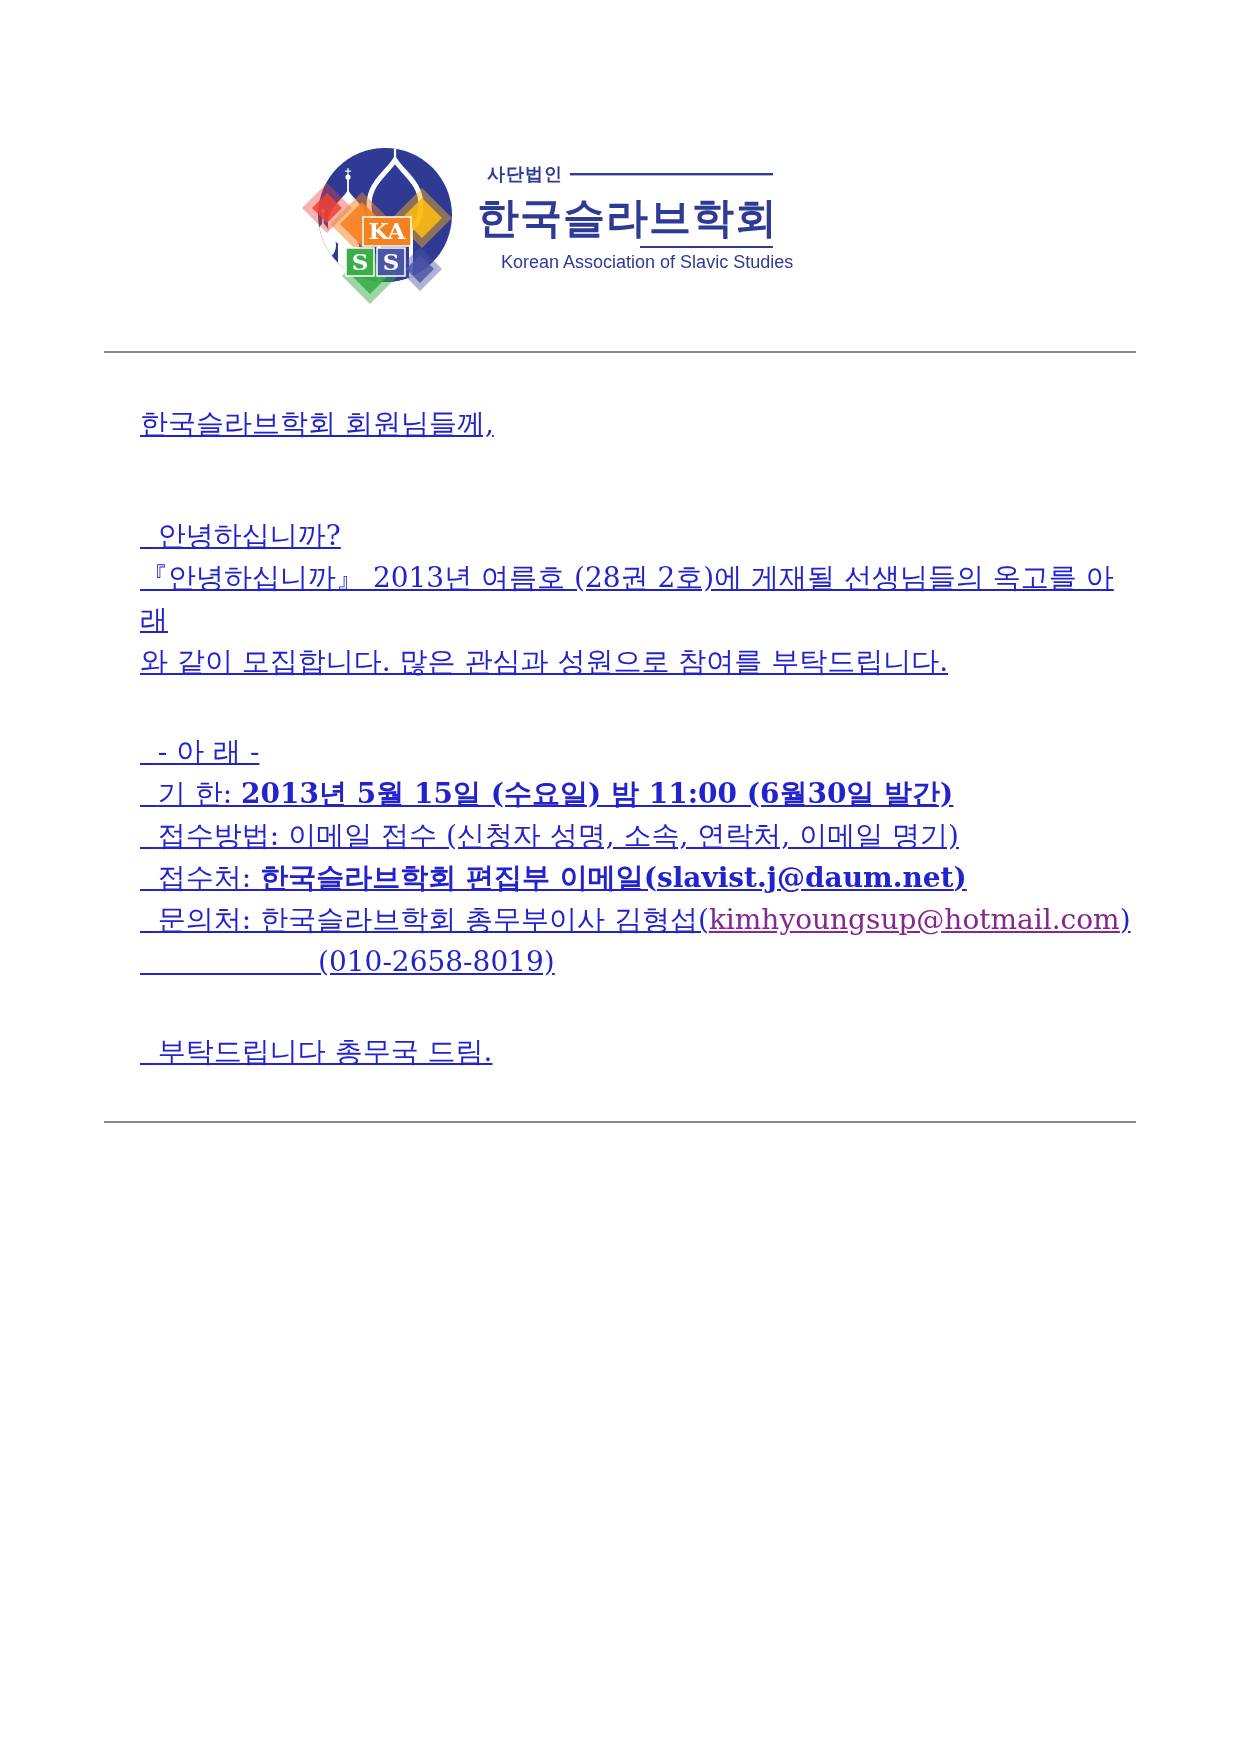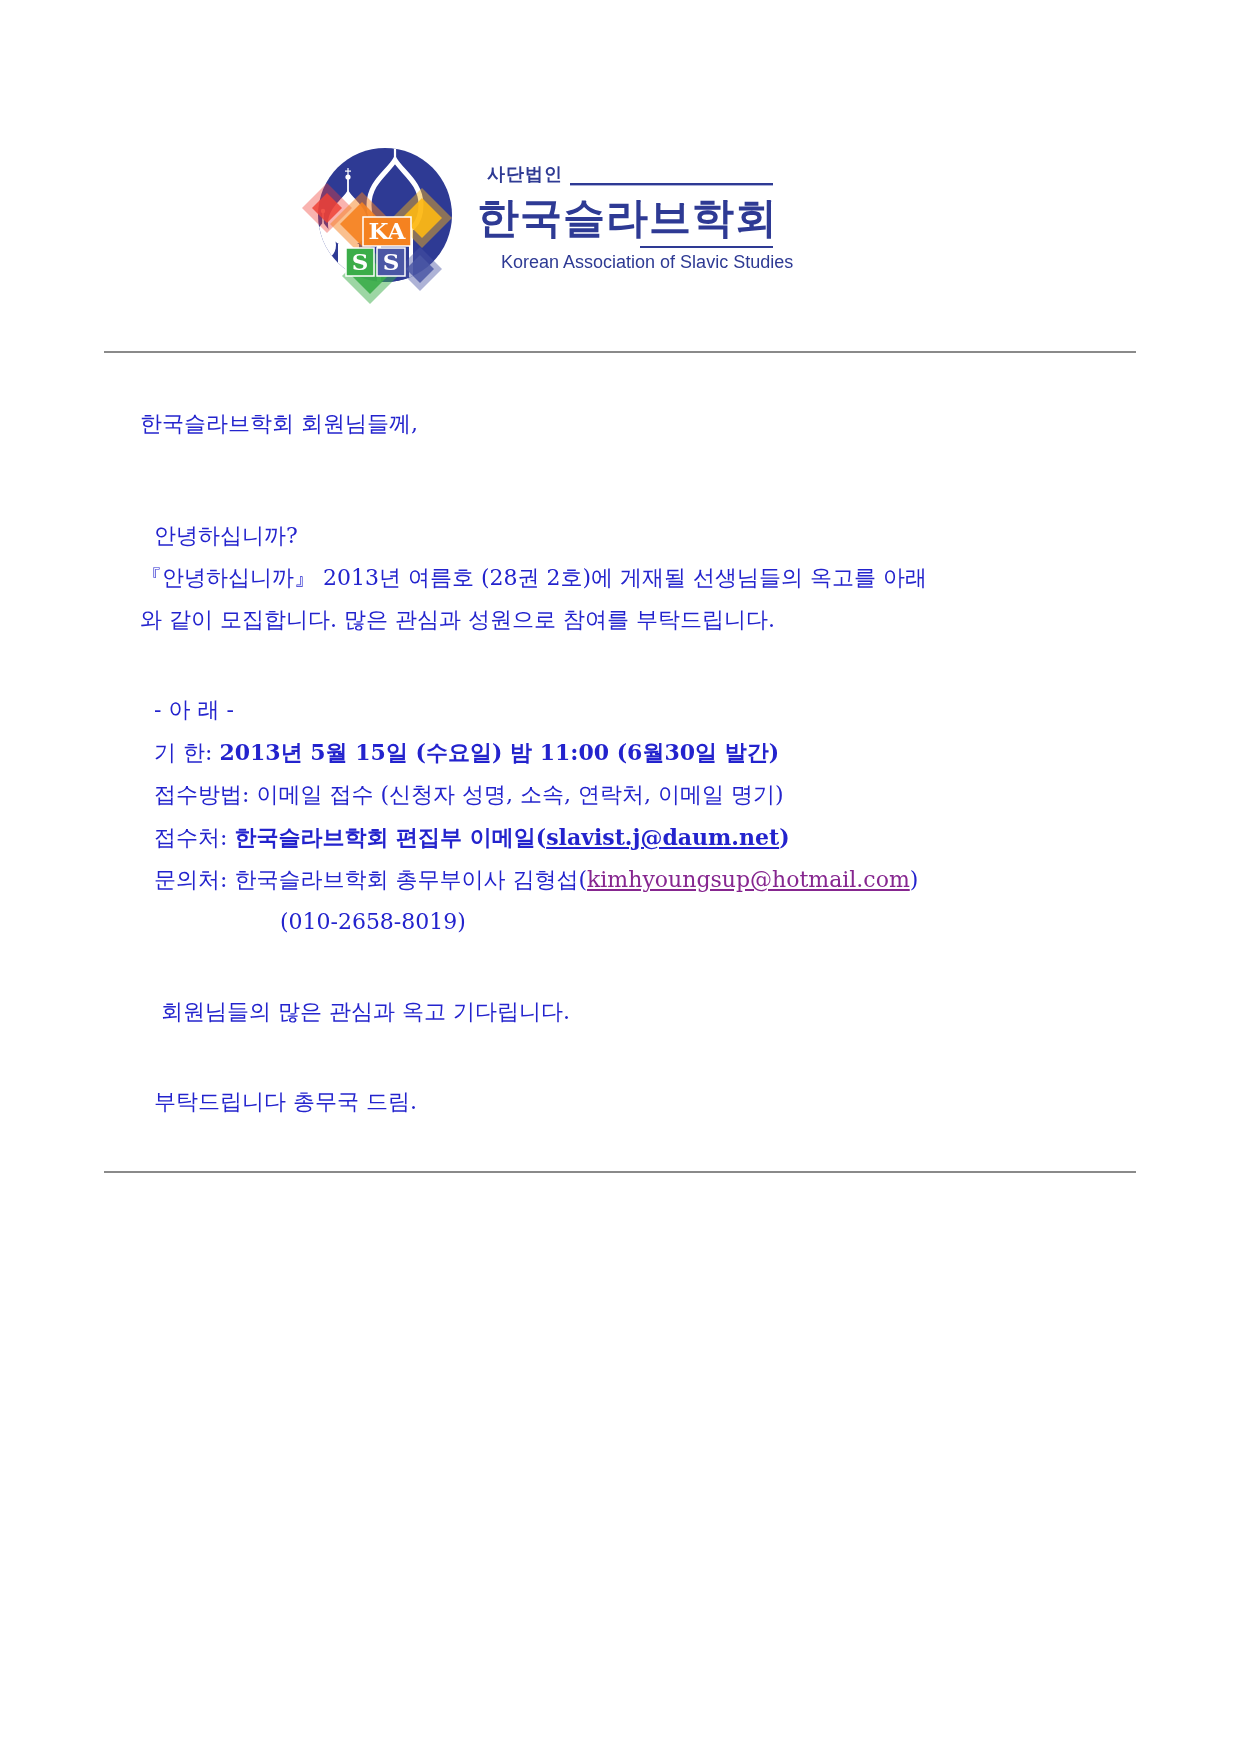--- a/index.html
+++ b/index.html
@@ -4,30 +4,30 @@
 <style>
   html,body{margin:0;padding:0;background:#e9e9e9;}
   .page{
     position:relative;width:1240px;height:1754px;margin:0 auto;
     background:#ffffff;overflow:hidden;
     font-family:"DejaVu Serif","Liberation Serif",serif;
   }
   
   .header{position:relative;height:351px;}
   .logo-mark{position:absolute;left:300px;top:136px;}
-  .org-type-row{position:absolute;left:487px;top:162px;width:286px;display:flex;align-items:flex-end;gap:7px;}
+  .org-type-row{position:absolute;left:487px;top:162px;width:286px;display:flex;align-items:center;gap:7px;}
   .org-type{font-family:"Liberation Sans",sans-serif;font-weight:bold;font-size:18px;color:var(--navy);letter-spacing:1px;white-space:nowrap;}
   .org-type-line{flex:1;height:2px;background:var(--navy);border-bottom:1px solid #aab0d8;}
   .org-name-kr{position:absolute;left:477px;top:192px;font-family:"Liberation Sans",sans-serif;font-weight:700;font-size:42px;line-height:1.25;color:var(--navy);letter-spacing:1px;white-space:nowrap;}
   .kr-underline{position:absolute;left:640px;top:246px;width:133px;height:2px;background:var(--navy);}
   .org-name-en{position:absolute;left:477px;top:252px;font-family:"Liberation Sans",sans-serif;font-size:18px;color:var(--navy);white-space:nowrap;margin-left:24px;}
   
   .hrule{height:2px;background:var(--rule);margin:0 104px;}
   
-  .doc-body{padding:50px 100px 0 140px;color:var(--text-blue);font-size:22px;}
+  .doc-body{padding:50px 100px 0 140px;color:var(--text-blue);font-size:28px;text-decoration:underline;}
   .para{margin-bottom:48px;}
   .para-first{margin-bottom:70px;}
   .doc-line{line-height:42px;white-space:pre-wrap;}
   .bold{font-weight:bold;}
   a.link{text-decoration:underline;cursor:pointer;}
   a.link-blue{color:var(--text-blue);}
   a.link-visited{color:var(--link-visited);}
   .rule-bottom{margin-top:48px;}
   .logo-letter{font-family:"DejaVu Serif","Liberation Serif",serif;font-weight:bold;fill:#ffffff;text-anchor:middle;}
 </style>
@@ -130,22 +130,19 @@
       </div>
       <div class="para">
         <div class="doc-line"><span>  - 아 래 -</span></div>
         <div class="doc-line"><span>  기 한: </span><span class="bold">2013년 5월 15일 (수요일) 밤 11:00 (6월30일 발간)</span></div>
         <div class="doc-line"><span>  접수방법: 이메일 접수 (신청자 성명, 소속, 연락처, 이메일 명기)</span></div>
         <div class="doc-line"><span>  접수처: </span><span class="bold">한국슬라브학회 편집부 이메일(</span><a href="#" class="link link-blue bold">slavist.j@daum.net</a><span class="bold">)</span></div>
         <div class="doc-line"><span>  문의처: 한국슬라브학회 총무부이사 김형섭(</span><a href="#" class="link link-visited">kimhyoungsup@hotmail.com</a><span>)</span></div>
         <div class="doc-line"><span>                    (010-2658-8019)</span></div>
       </div>
       <div class="para">
-        <div class="doc-line"><span>   회원님들의 많은 관심과 옥고 기다립니다.</span></div>
-      </div>
-      <div class="para">
         <div class="doc-line"><span>  부탁드립니다 총무국 드림.</span></div>
       </div>
     </div>
 
   <div class="hrule rule-bottom"></div>
 
 </div>
 
 </body></html>

